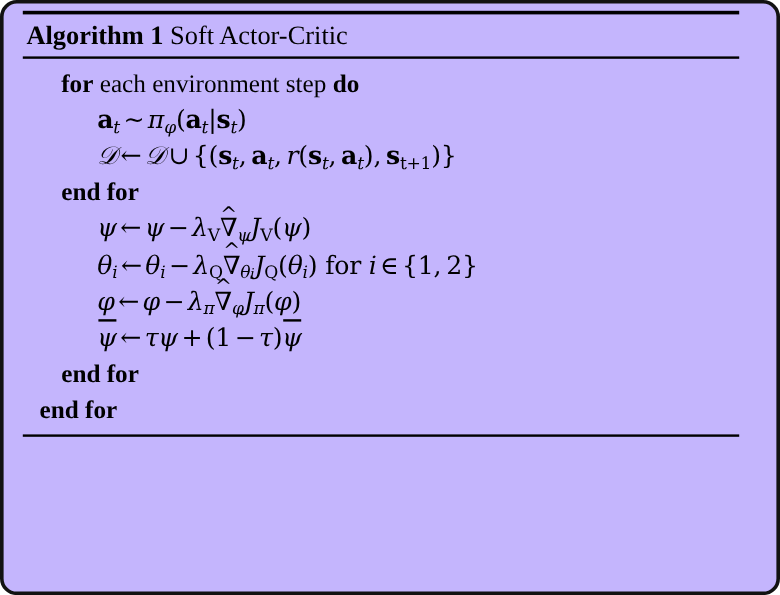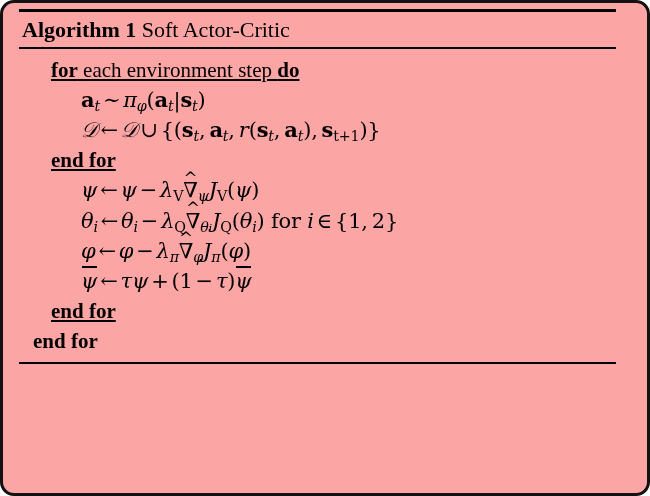--- a/index.html
+++ b/index.html
@@ -18,21 +18,21 @@
   
   #screenshot-frame {
     position: absolute;
     left: 0;
     top: 0;
     width: 650px;
     height: 496px;
     box-sizing: border-box;
     border: 3px solid #121212;
     border-radius: 14px;
-    background: #fca5a5;
+    background: #c4b5fd;
     overflow: hidden;
   }
 
   #algorithm-block {
     position: absolute;
     left: 16px;
     top: 6px;
     width: 598px;
   }
 
@@ -64,21 +64,21 @@
     padding: 6px 0 6px 0;
   }
 
   .line {
     font-size: 21px;
     line-height: 30.2px;
     white-space: nowrap;
     height: 30.2px;
   }
   .ind-0 { padding-left: 14px; }
-  .ind-1 { padding-left: 32px; text-decoration: underline; }
+  .ind-1 { padding-left: 32px; }
   .ind-2 { padding-left: 50px; }
 
   .kw { font-weight: bold; }
   .txt { font-weight: normal; }
 
   
   .math {
     font-family: "DejaVu Serif", "Liberation Serif", serif;
     font-style: italic;
     font-size: 21px;

